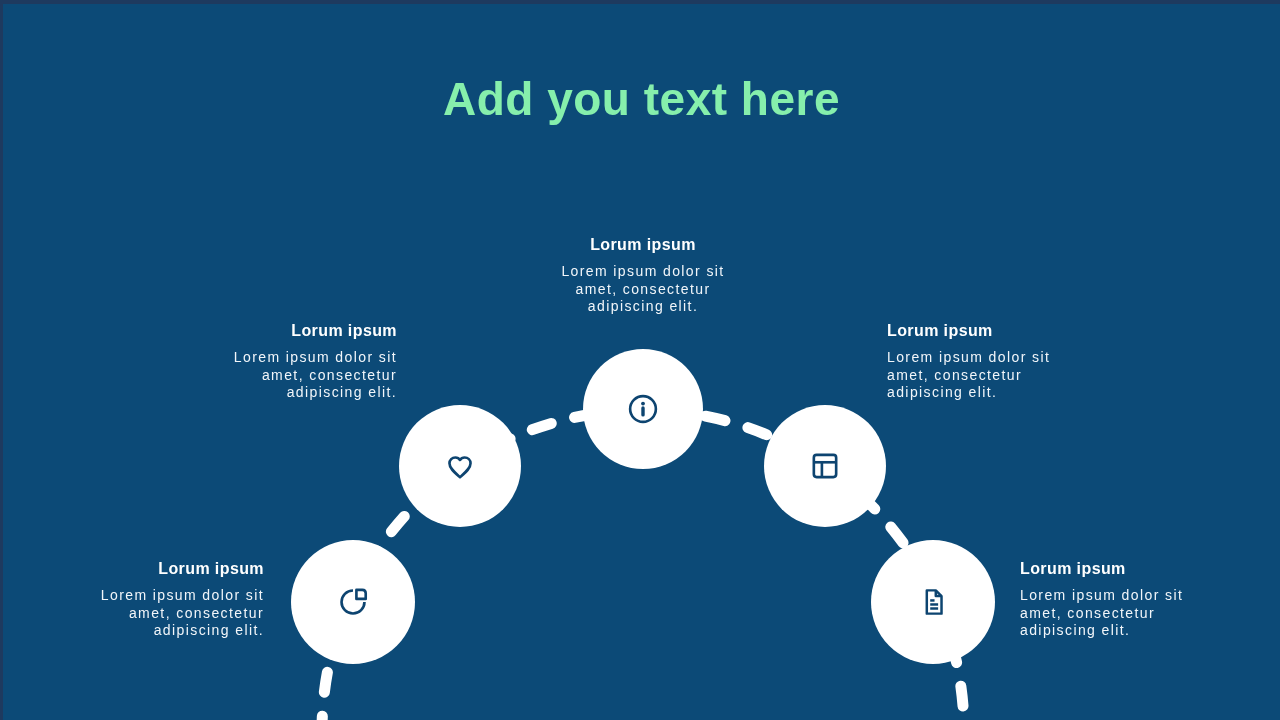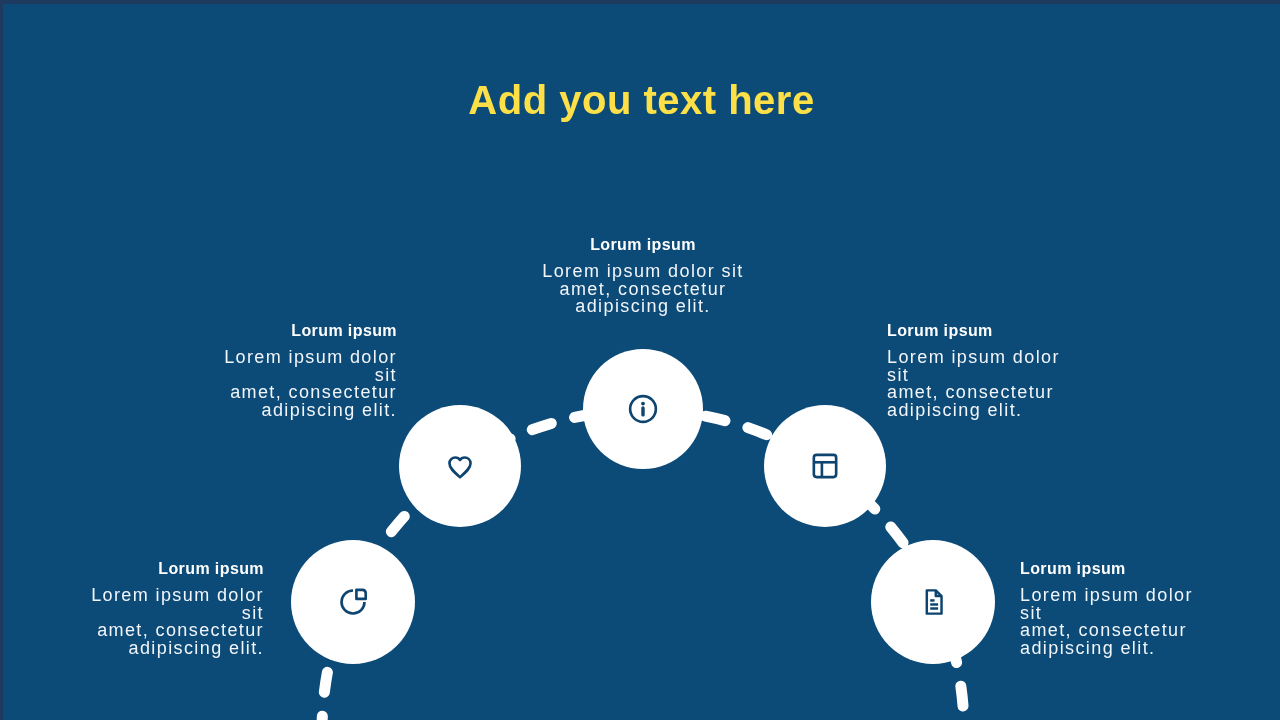--- a/index.html
+++ b/index.html
@@ -9,31 +9,31 @@
     background: #0c4a77;
   }
   .slide {
     position: relative; width: 1280px; height: 720px;
     background: #0c4a77;
     border-top: 4px solid #1e3a5f;
     border-left: 3px solid #1e3a5f;
     box-sizing: border-box;
   }
   .slide-title {
-    position: absolute; top: 74px; left: 0; width: 100%;
-    text-align: center; color: #fde047;
-    font-size: 40px; font-weight: bold; letter-spacing: 0.5px;
+    position: absolute; top: 68px; left: 0; width: 100%;
+    text-align: center; color: #86efac;
+    font-size: 46px; font-weight: bold; letter-spacing: 0.5px;
   }
   .diagram-svg { position: absolute; top: 0; left: 0; }
   .text-block { position: absolute; color: #ffffff; }
   .text-block .heading {
     font-size: 16px; font-weight: bold; letter-spacing: 0.4px;
     color: #ffffff; margin: 0 0 9px 0;
   }
-  .text-block .body { font-size: 18px; line-height: 17.5px; letter-spacing: 1.4px; color: #f2f6fa; }
+  .text-block .body { font-size: 14px; line-height: 17.5px; letter-spacing: 1.4px; color: #f2f6fa; }
   .text-block .body span { display: block; }
   .pos-top-center  { left: 525px;  top: 232px; width: 230px; text-align: center; }
   .pos-mid-left    { left: 199px;  top: 318px; width: 195px; text-align: right; }
   .pos-mid-right   { left: 884px;  top: 318px; width: 195px; text-align: left; }
   .pos-bottom-left { left: 66px;   top: 556px; width: 195px; text-align: right; }
   .pos-bottom-right{ left: 1017px; top: 556px; width: 195px; text-align: left; }
 </style>
 </head>
 <body>
 

